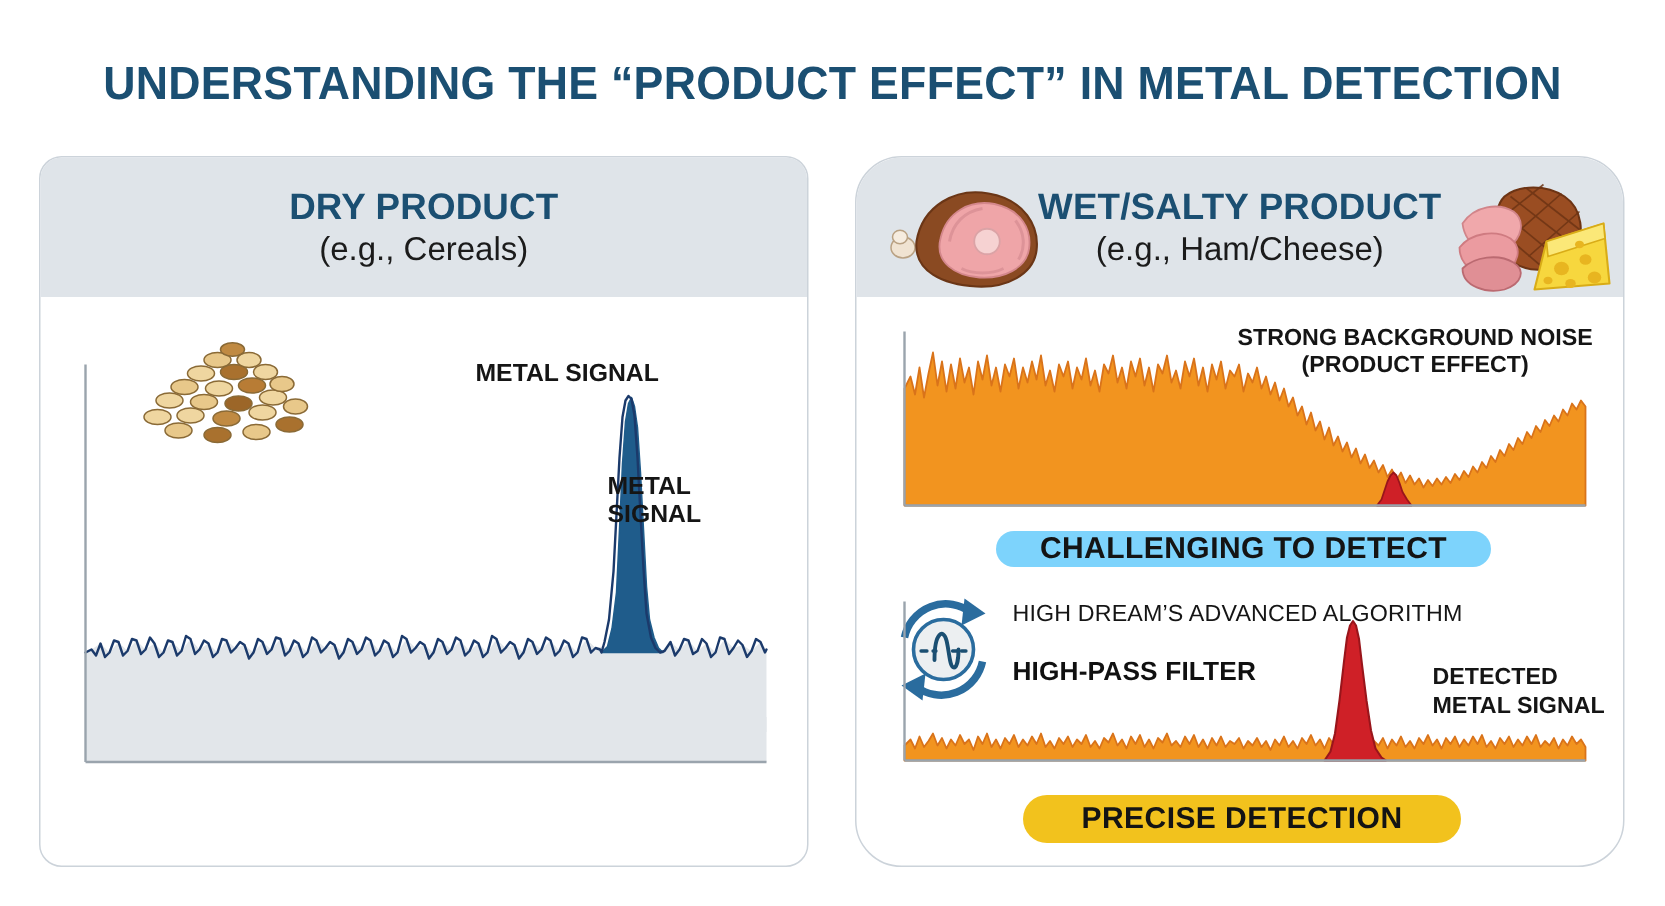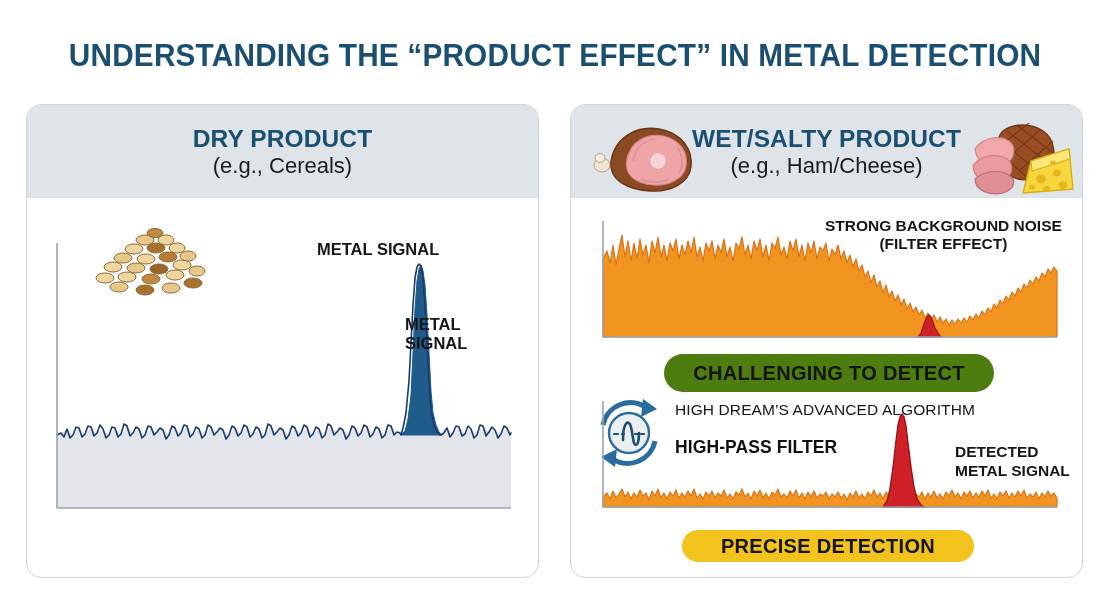--- a/index.html
+++ b/index.html
@@ -39,21 +39,21 @@
     top: 104px;
     width: 513px;
     height: 474px;
     background: #ffffff;
     border: 1.5px solid #ccd3da;
     border-radius: 15px;
     box-sizing: border-box;
     overflow: hidden;
   }
   .panel.left  { left: 26px; }
-  .panel.right { left: 570px; }
+  .panel.right { left: 570px; border-radius: 31px; }
 
   .panel-header {
     position: absolute;
     left: 0;
     top: 0;
     width: 100%;
     height: 93px;
     background: #dfe4e9;
     box-sizing: border-box;
   }
@@ -160,22 +160,22 @@
     justify-content: center;
     border-radius: 999px;
     font-weight: bold;
     letter-spacing: 0.3px;
     box-sizing: border-box;
     white-space: nowrap;
     cursor: pointer;
   }
   .pill-challenging {
     left: 93px; top: 249px;
-    width: 330px; height: 38px;
-    background: #4d7c0f;
+    width: 330px; height: 24px;
+    background: #7dd3fc;
     color: #141414;
     font-size: 20px;
   }
   .pill-precise {
     left: 111px; top: 425px;
     width: 292px; height: 32px;
     background: #f2c21d;
     color: #141414;
     font-size: 20px;
     text-align: center;
@@ -348,21 +348,21 @@
       <path d="M321,122 L324,118 L326,112 L328,106 L330,102 L332,100 L334,102 L336,107
                L338,113 L341,118 L344,122 Z" fill="#cf2027" stroke="#99151b" stroke-width="1.2" stroke-linejoin="round"></path>
 
       <line x1="6" y1="6" x2="6" y2="122" stroke="#9aa4ad" stroke-width="1.6"></line>
       <line x1="6" y1="122" x2="460" y2="122" stroke="#9aa4ad" stroke-width="1.6"></line>
     </svg>
   </div>
 
   <div class="cap cap-bg-noise">
     <div class="l1">STRONG BACKGROUND NOISE</div>
-    <div class="l2">(FILTER EFFECT)</div>
+    <div class="l2">(PRODUCT EFFECT)</div>
   </div>
 
   <div class="pill pill-challenging">CHALLENGING TO DETECT</div>
 
   <svg class="filter-icon" viewBox="0 0 72 72" width="72" height="72">
 
     <g fill="none" stroke="#2a6c9e" stroke-width="5" stroke-linecap="butt">
       <path d="M10,28 A28,28 0 0 1 54,11"></path>
       <path d="M62,44 A28,28 0 0 1 18,61"></path>
     </g>

